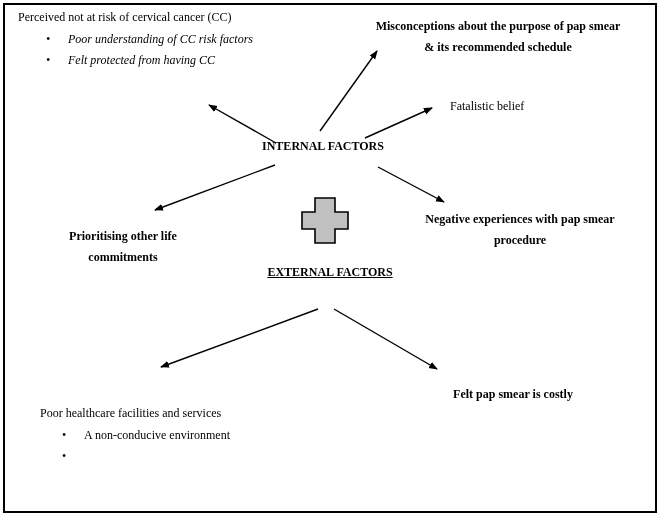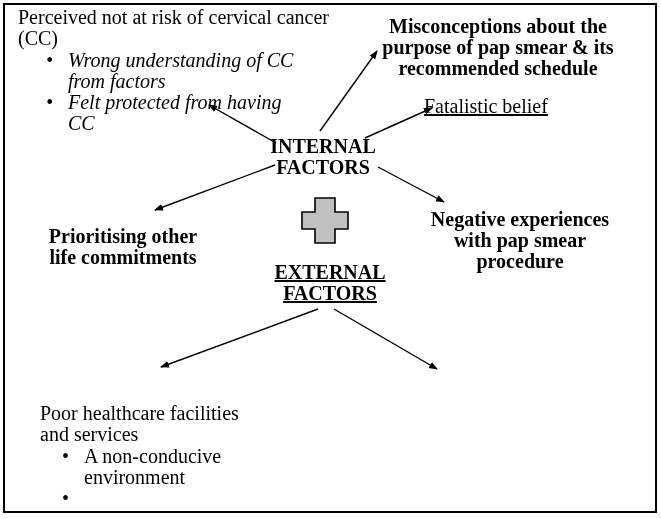--- a/index.html
+++ b/index.html
@@ -6,21 +6,21 @@
     margin: 0;
     padding: 0;
     background: #ffffff;
   }
   .canvas {
     position: relative;
     width: 661px;
     height: 519px;
     background: #ffffff;
     font-family: "Liberation Serif", serif;
-    font-size: 20px;
+    font-size: 12px;
     line-height: 21px;
     color: #000000;
     overflow: hidden;
   }
   .frame {
     position: absolute;
     left: 3px;
     top: 3px;
     right: 4px;
     bottom: 6px;
@@ -88,32 +88,32 @@
     <line x1="334" y1="309" x2="437" y2="369" stroke="#000000" stroke-width="1.4" marker-end="url(#ah)"></line>
 
     <polygon points="315,198 335,198 335,212 348,212 348,229 335,229 335,243 315,243 315,229 302,229 302,212 315,212" fill="#c0c0c0" stroke="#000000" stroke-width="1.6"></polygon>
   </svg>
 
   <div class="block b1" style="left:18px; top:7px; width:322px;">
     <div class="title">Perceived not at risk of cervical cancer (CC)</div>
     <div class="bullets italic">
       <div class="bullet-row">
         <span class="bullet-glyph">•</span>
-        <span class="bullet-text">Wrong understanding of CC from factors</span>
+        <span class="bullet-text">Poor understanding of CC risk factors</span>
       </div>
       <div class="bullet-row">
         <span class="bullet-glyph">•</span>
         <span class="bullet-text">Felt protected from having CC</span>
       </div>
     </div>
   </div>
 
   <div class="block center" style="left:372px; top:16px; width:252px;">Misconceptions about the purpose of pap smear &amp; its recommended schedule</div>
 
-  <div class="block" style="left:424px; top:96px; white-space:nowrap;text-decoration:underline;">Fatalistic belief</div>
+  <div class="block" style="left:450px; top:96px; white-space:nowrap;">Fatalistic belief</div>
 
   <div class="block hub" style="left:260px; top:136px; width:126px;">INTERNAL FACTORS</div>
 
   <div class="block center" style="left:43px; top:226px; width:160px;">Prioritising other life commitments</div>
 
   <div class="block center" style="left:420px; top:209px; width:200px;">Negative experiences with pap smear procedure</div>
 
   <div class="block hub" style="left:267px; top:262px; width:126px;text-decoration:underline;">EXTERNAL FACTORS</div>
 
   <div class="block b6" style="left:40px; top:381px; width:260px;margin-top:22px;">
@@ -122,15 +122,16 @@
       <div class="bullet-row">
         <span class="bullet-glyph">•</span>
         <span class="bullet-text">A non-conducive environment</span>
       </div>
       <div class="bullet-row">
         <span class="bullet-glyph">•</span>
       </div>
     </div>
   </div>
 
+  <div class="block center" style="left:423px; top:384px; width:180px;">Felt pap smear is costly</div>
 
   <div class="frame"></div>
 </div>
 
 </body></html>

